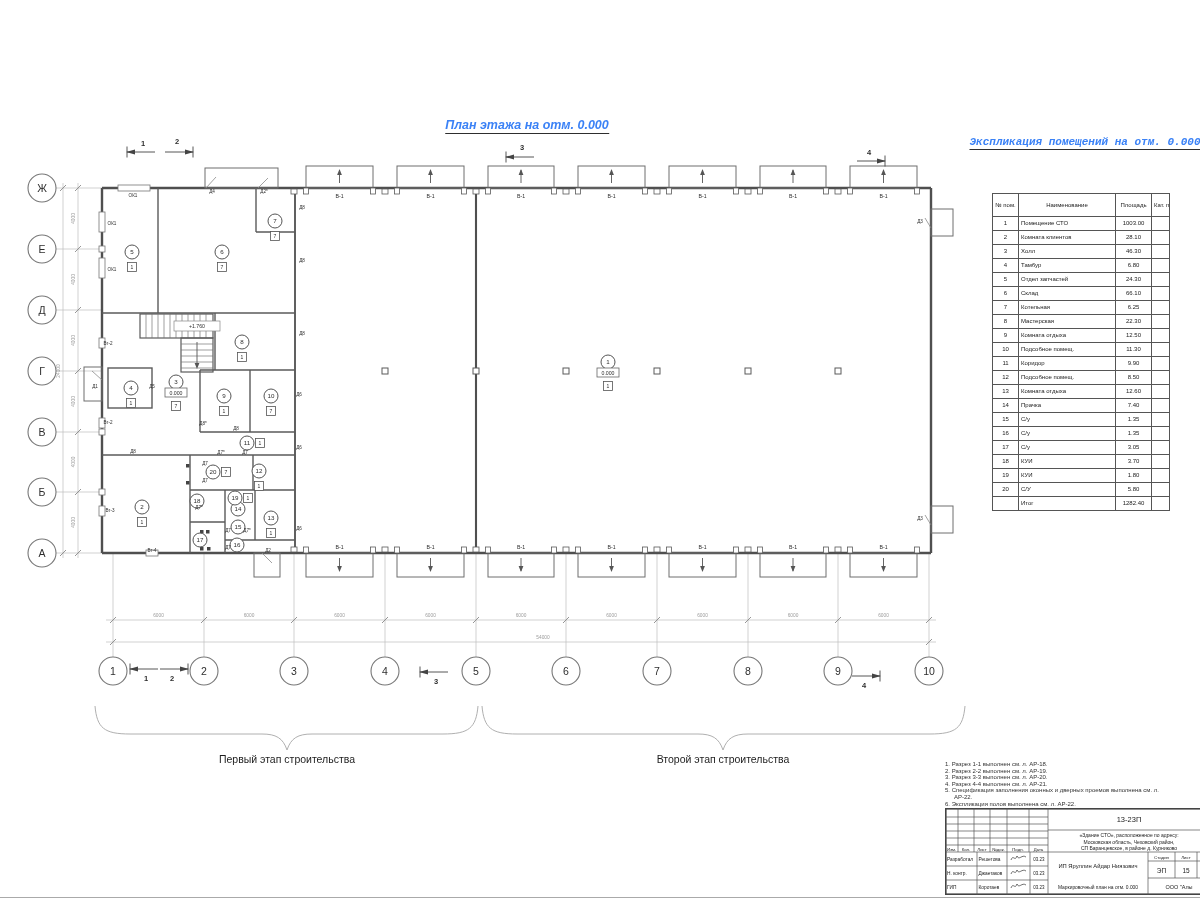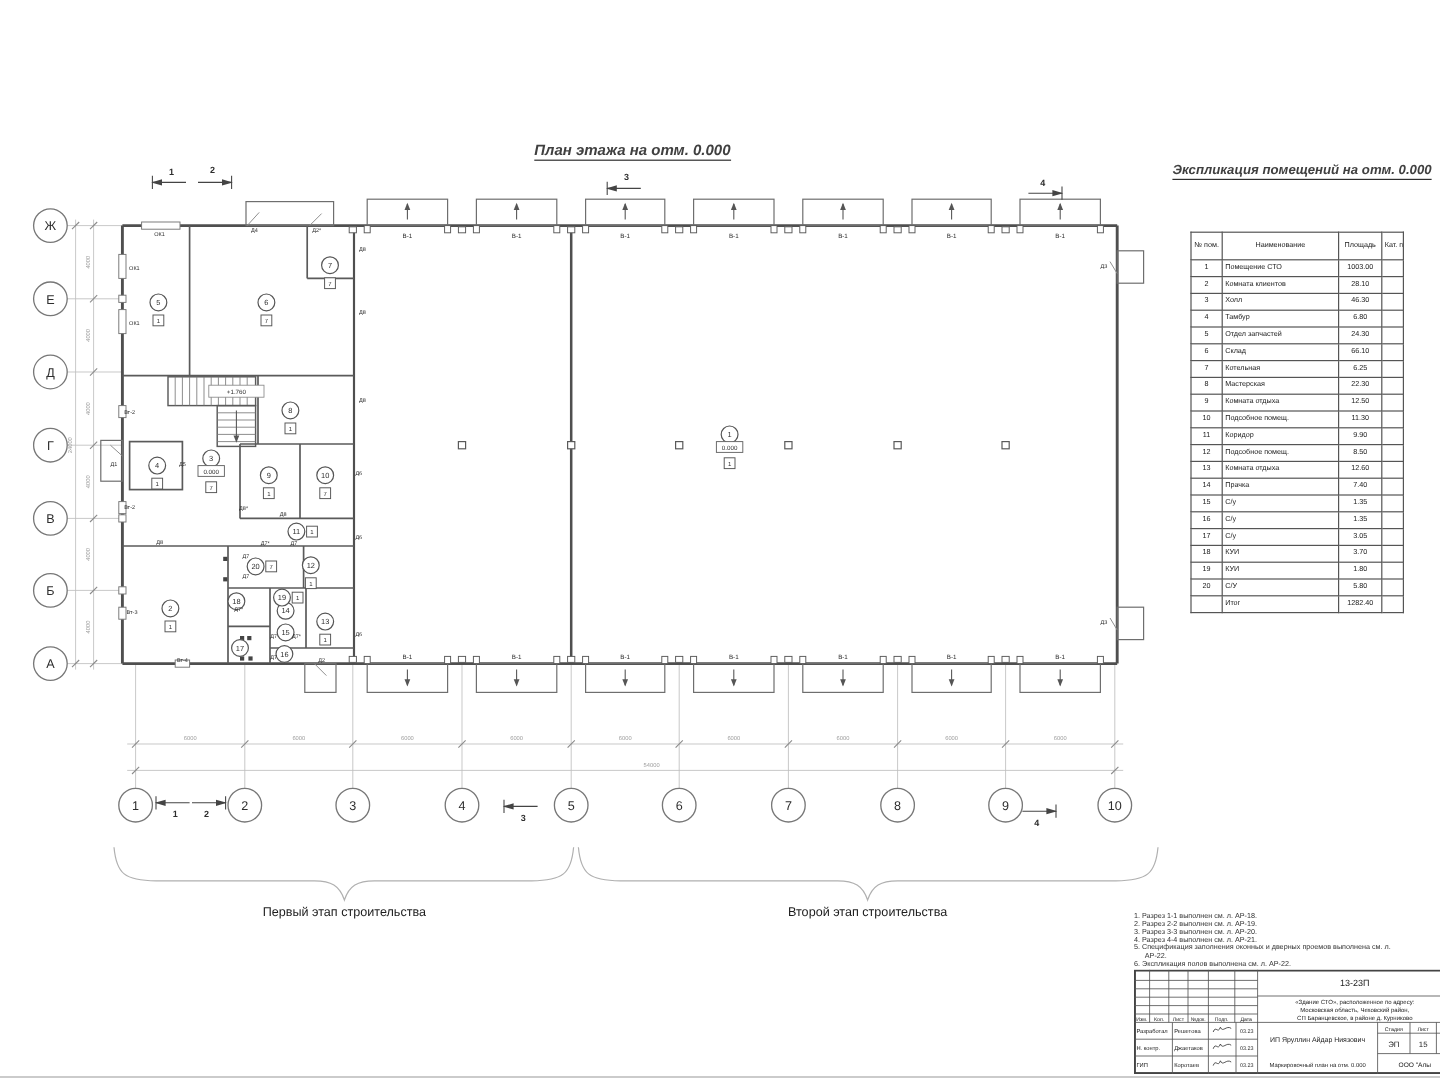--- a/index.html
+++ b/index.html
@@ -1,23 +1,23 @@
 <!DOCTYPE html>
 <html><head>
 <meta charset="utf-8">
 <style>
   html,body{margin:0;padding:0;background:#fff;}
   #page{position:relative;width:1200px;height:900px;background:#fff;overflow:hidden;
         font-family:"Liberation Sans",sans-serif;color:#2e2e2e;}
   #plan{position:absolute;left:0;top:0;}
   #plan text{font-family:"Liberation Sans",sans-serif;}
-  .title{position:absolute;font-style:italic;font-weight:bold;color:#404040;white-space:nowrap;}
+  .title{position:absolute;font-style:italic;font-weight:bold;color:#3b82f6;white-space:nowrap;}
   .title span{display:inline-block;border-bottom:1px solid #2e2e2e;padding-bottom:1px;}
   #plan-title{left:527px;top:118px;transform:translateX(-50%);font-size:12.5px;}
-  #table-title{left:1085px;top:136px;transform:translateX(-50%);font-size:11px;}
+  #table-title{left:1085px;top:136px;transform:translateX(-50%);font-size:11px;font-family:Liberation Mono, monospace;}
   #room-table{position:absolute;left:992px;top:193px;width:177px;border-collapse:collapse;
               font-size:6px;line-height:6.5px;color:#222;table-layout:fixed;}
   #room-table th,#room-table td{border:0.8px solid #555;padding:0 2px;font-weight:normal;
               overflow:hidden;white-space:nowrap;}
   #room-table th{height:22px;text-align:center;}
   #room-table td{height:13px;text-align:center;}
   #room-table td.nm{text-align:left;}
   #notes{position:absolute;left:945px;top:761px;width:220px;font-size:6px;line-height:6.6px;color:#333;}
   #notes .note{padding-left:9px;text-indent:-9px;}
   #stamp{position:absolute;left:945px;top:808px;}

